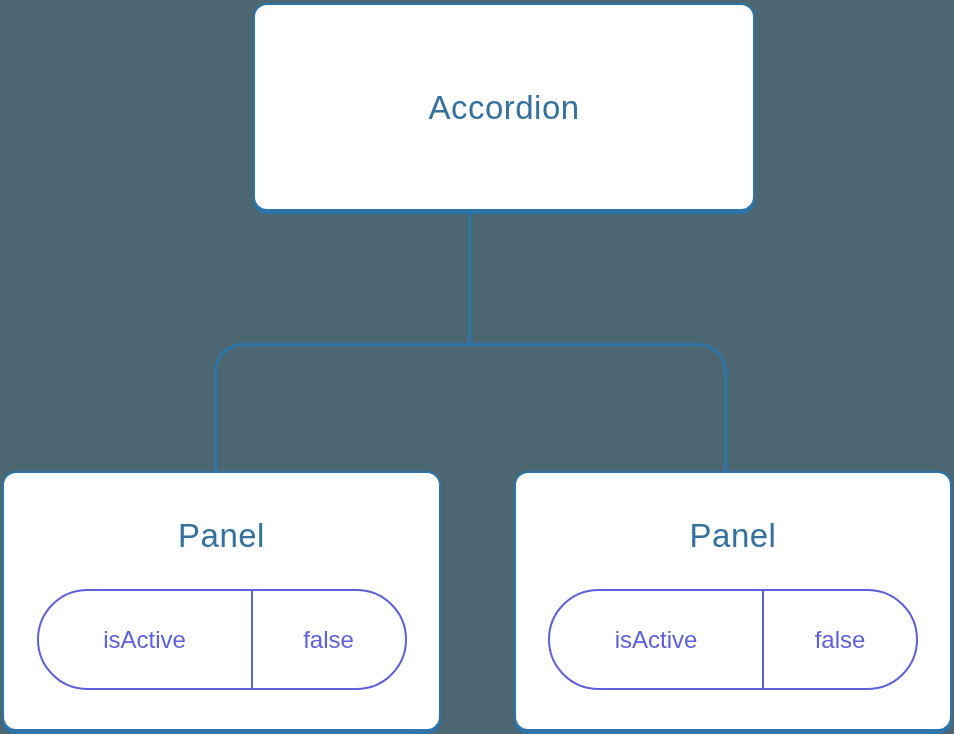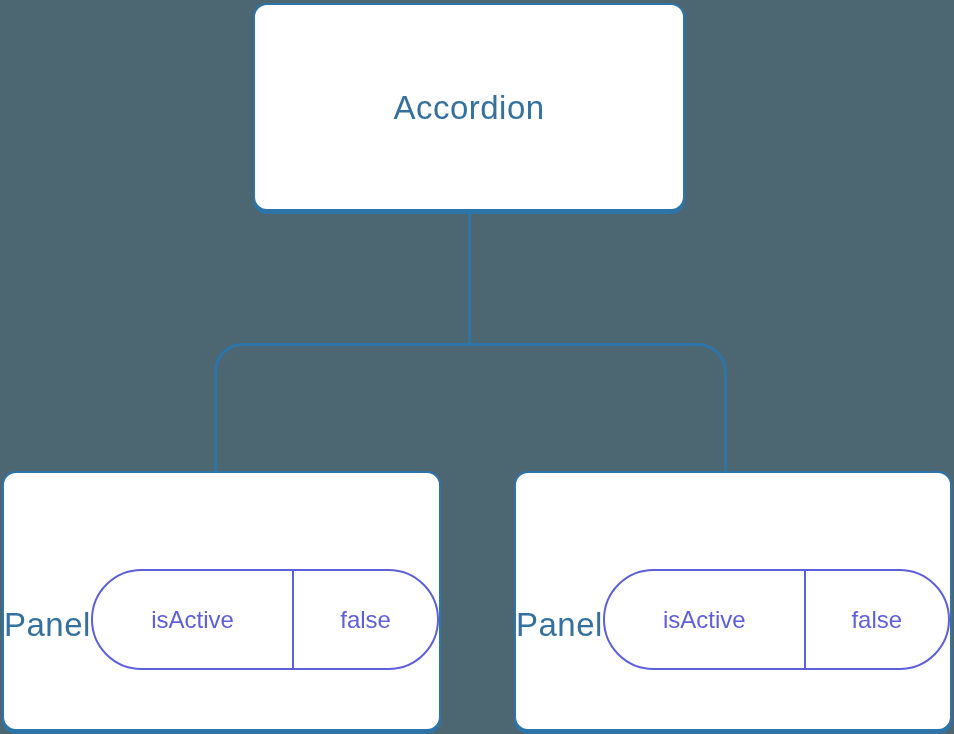--- a/index.html
+++ b/index.html
@@ -23,21 +23,21 @@
   }
   .node {
     position: absolute;
     background: var(--node-bg, #ffffff);
     border: 2px solid var(--node-border, #2d74a8);
     box-shadow: 0 3px 0 var(--node-border, #2d74a8);
     border-radius: 14px;
   }
   .root-node {
     left: 253px; top: 3px;
-    width: 432px; height: 208px;
+    width: 502px; height: 208px;
     display: flex; align-items: center; justify-content: center;
   }
   .node-title {
     color: var(--node-text, #34719f);
     font-size: 33px;
     font-weight: 500;
     letter-spacing: 0.5px;
     line-height: 1;
   }
   
@@ -55,21 +55,21 @@
     border-top: 3px solid var(--connector, #2d74a8);
     border-left: 3px solid var(--connector, #2d74a8);
     border-right: 3px solid var(--connector, #2d74a8);
     border-bottom: none;
     border-radius: 29px 29px 0 0;
     background: transparent;
   }
   .panel-node {
     top: 471px;
     width: 439px; height: 260px;
-    display: flex; flex-direction: row; align-items: center;
+    display: flex; flex-direction: column; align-items: center;
   }
   .panel-left  { left: 2px; }
   .panel-right { left: 514px; width: 438px; }
   .panel-node .node-title { margin-top: 46px; }
   .state-pill {
     margin-top: 37px;
     width: 370px; height: 101px;
     border: 2px solid var(--state-accent, #5d5fdb);
     border-radius: 60px;
     display: flex;

